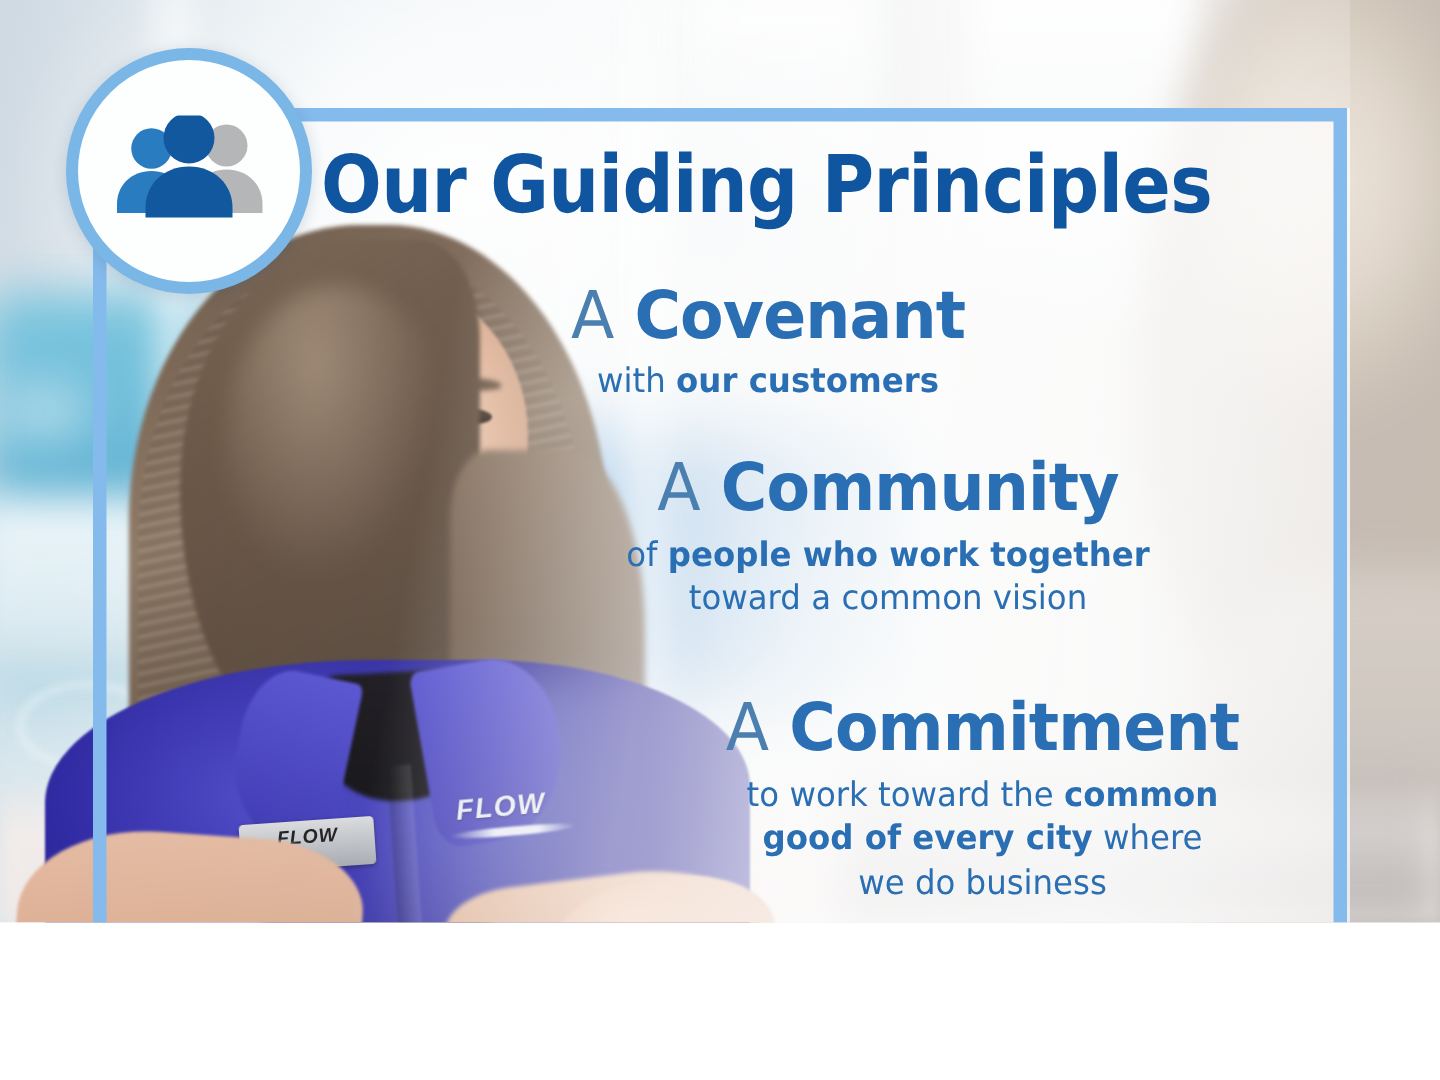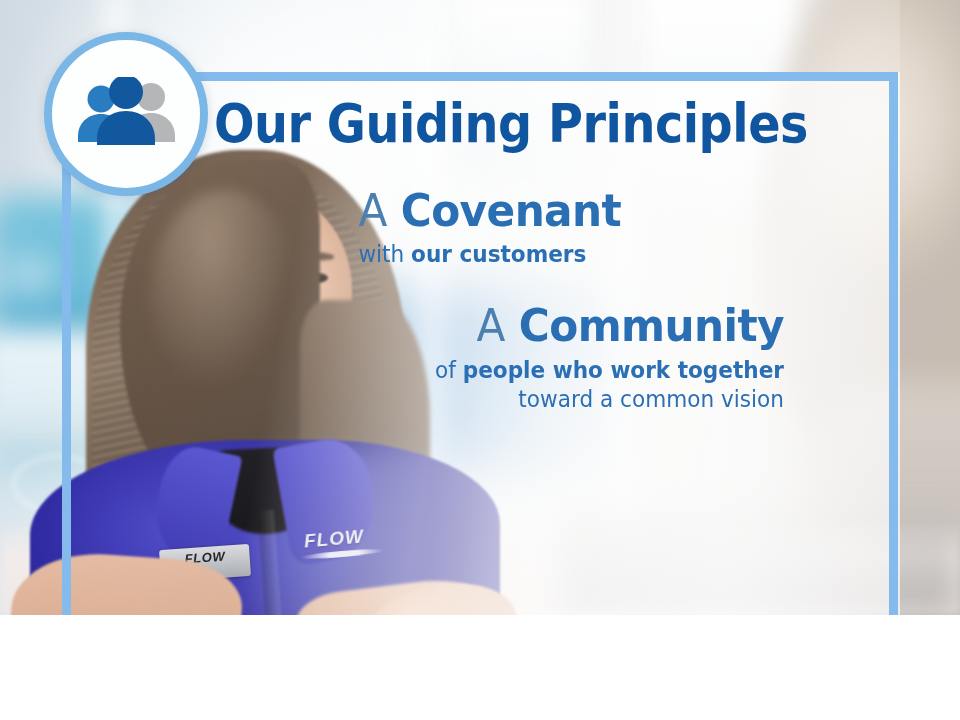--- a/index.html
+++ b/index.html
@@ -416,22 +416,22 @@
     font-size: 22.5px;
     line-height: 1.32;
     color: #2a6fb4;
     white-space: nowrap;
     transform: scaleX(0.96);
     transform-origin: center;
   }
   .sub b { font-weight: 700; }
 
   
-  #blk-covenant   { left: 352px; top: 188px; text-align: left; width: 320px; }
-  #blk-community  { left: 392px; top: 303px; text-align: right; width: 400px; }
+  #blk-covenant   { left: 352px; top: 188px; text-align: center; width: 320px; }
+  #blk-community  { left: 392px; top: 303px; text-align: center; width: 400px; }
   #blk-commitment { left: 440px; top: 463px; text-align: center; width: 430px; }
 
   #blk-covenant .sub   { margin-top: 6px; }
   #blk-community .sub  { margin-top: 7px; }
   #blk-commitment .sub { margin-top: 7px; }
 </style>
 </head>
 <body>
 
 <div id="poster">
@@ -525,14 +525,24 @@
   <div class="block" id="blk-community">
     <div class="big">
       <span class="lead">A </span><span>Community</span>
     </div>
     <div class="sub">
       <div>of <b>people who work together</b></div>
       <div>toward a common vision</div>
     </div>
   </div>
 
+  <div class="block" id="blk-commitment">
+    <div class="big">
+      <span class="lead">A </span><span>Commitment</span>
+    </div>
+    <div class="sub">
+      <div>to work toward the <b>common</b></div>
+      <div><b>good of every city</b> where</div>
+      <div>we do business</div>
+    </div>
+  </div>
 
 </div>
 
 </body></html>

